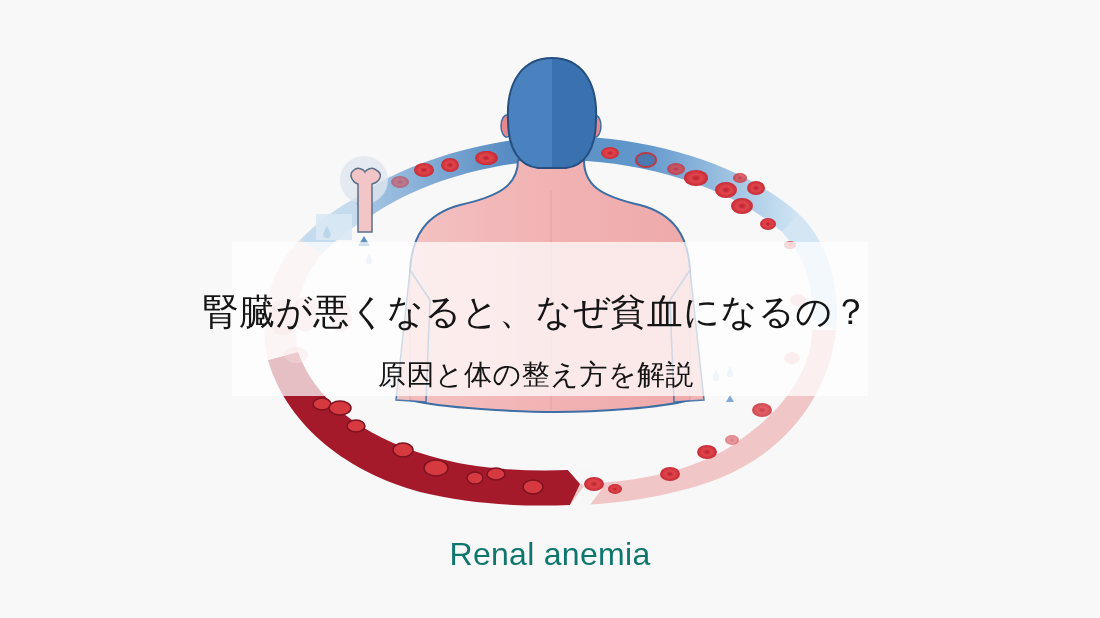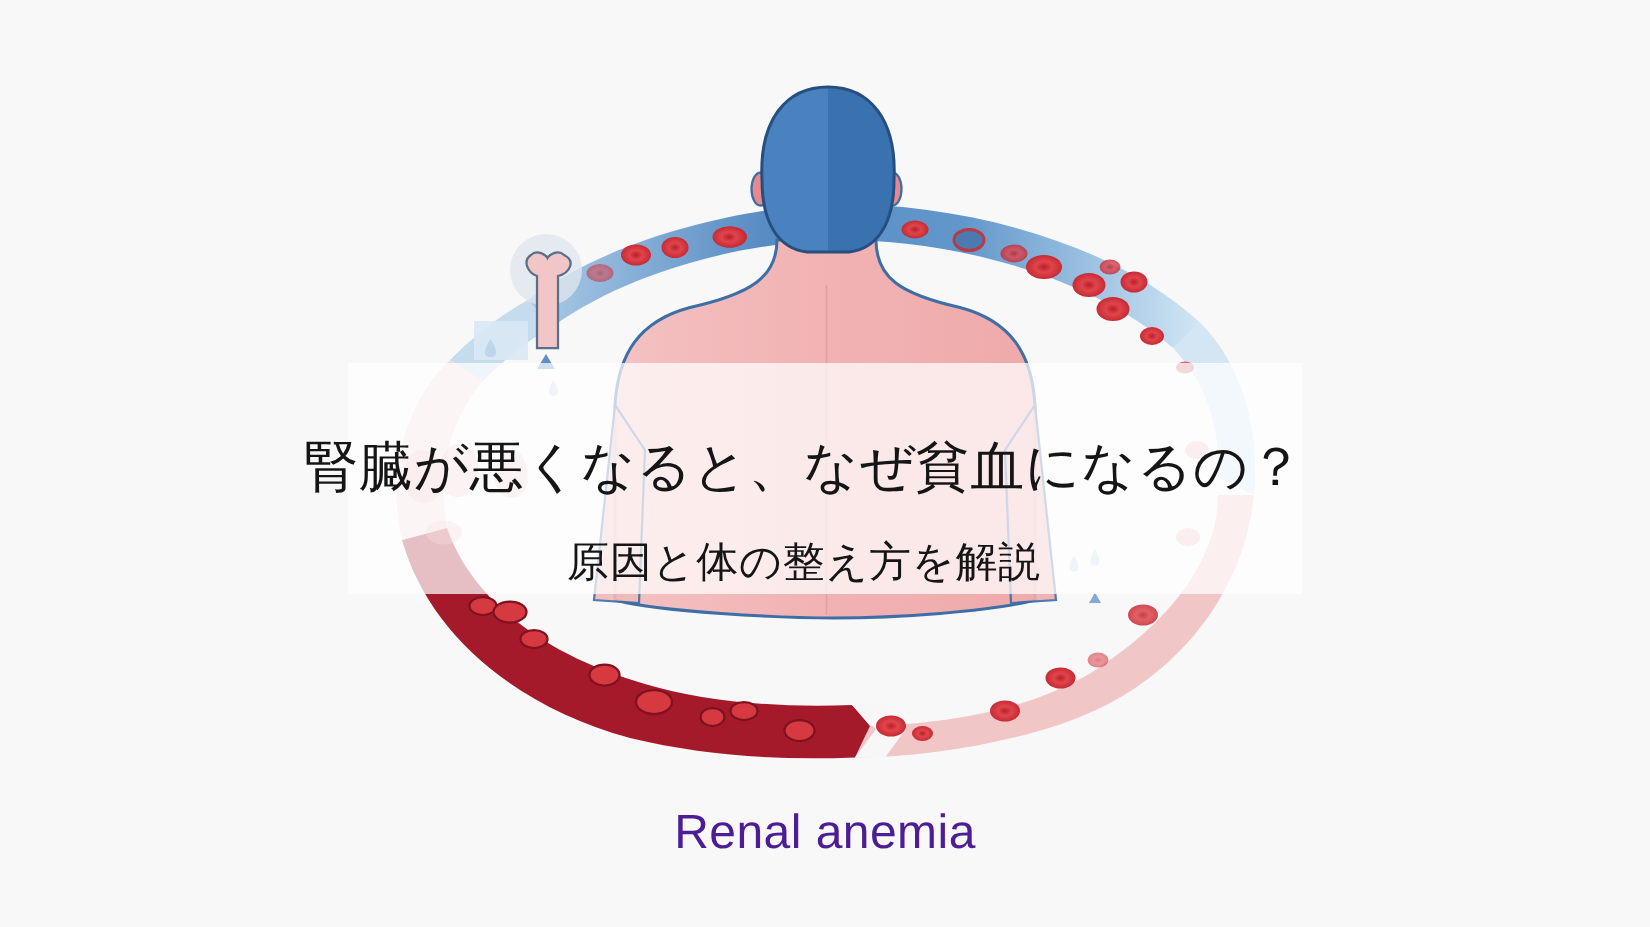--- a/index.html
+++ b/index.html
@@ -2,21 +2,21 @@
 <html><head>
 <meta charset="utf-8">
 <style>
   html,body{margin:0;padding:0;}
   body{width:1100px;height:618px;background:#f8f8f8;position:relative;overflow:hidden;font-family:"DejaVu Sans","Liberation Sans",sans-serif;}
   .art{position:absolute;left:0;top:0;width:1100px;height:618px;}
   .band{position:absolute;left:232px;top:242px;width:636px;height:154px;background:rgba(255,255,255,0.72);}
   .title{position:absolute;left:0;width:1072px;text-align:center;color:#151515;font-weight:400;letter-spacing:0.5px;}
   .t1{top:266px;font-size:36px;line-height:44px;}
   .t2{top:330px;font-size:28px;line-height:44px;}
-  .subtitle{position:absolute;left:0;top:534px;width:1100px;text-align:center;color:#4c1d95;font-family:"Liberation Sans","DejaVu Sans",sans-serif;font-size:32px;line-height:40px;letter-spacing:0.3px;}
+  .subtitle{position:absolute;left:0;top:534px;width:1100px;text-align:center;color:#0f766e;font-family:"Liberation Sans","DejaVu Sans",sans-serif;font-size:32px;line-height:40px;letter-spacing:0.3px;}
 </style>
 </head>
 <body>
 
 <svg class="art" viewBox="0 0 1100 618" xmlns="http://www.w3.org/2000/svg">
   <defs>
     <linearGradient id="gTopRing" x1="0" y1="0" x2="1" y2="0">
       <stop offset="0" stop-color="#a9c9e6"></stop>
       <stop offset="0.35" stop-color="#4f86c0"></stop>
       <stop offset="0.65" stop-color="#5a92c9"></stop>

